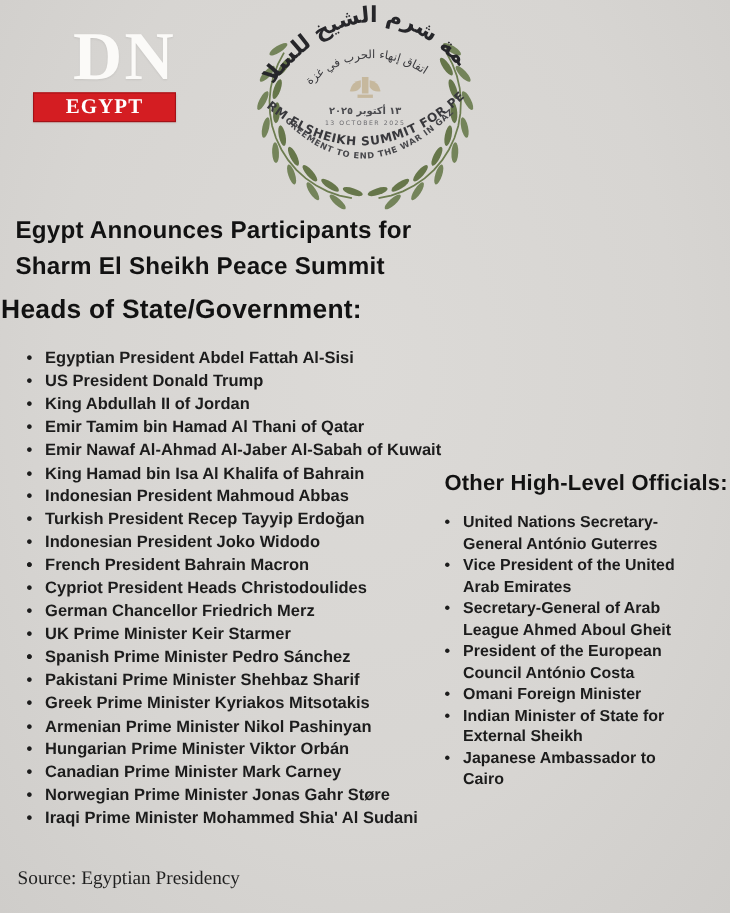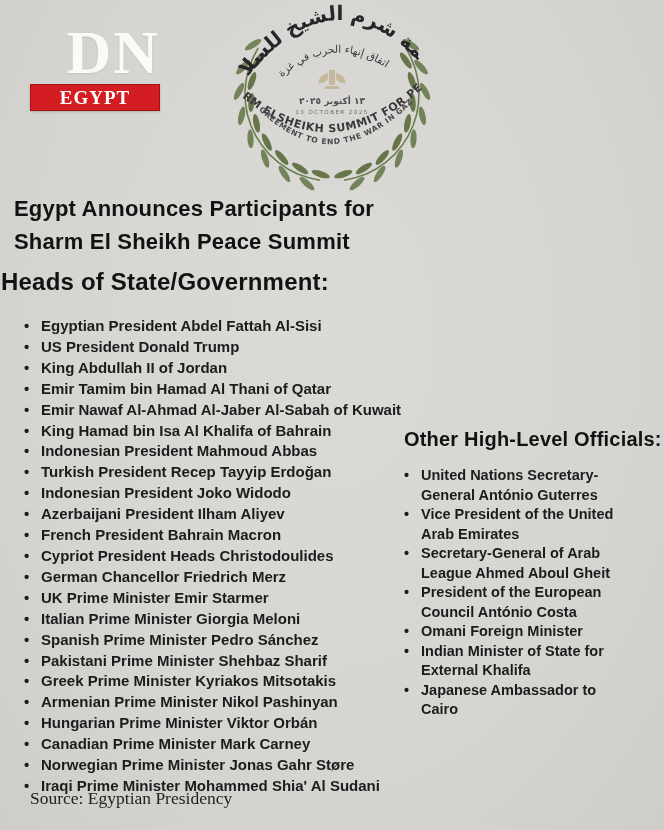--- a/index.html
+++ b/index.html
@@ -48,21 +48,21 @@
   
   ul.plist{list-style:none; margin:0; padding:0; position:absolute;}
   ul.plist li{position:relative; padding-left:17px; font-weight:bold; color:#1c1c1c;}
   ul.plist .dot{position:absolute; left:0; top:0;}
   .heads-list{left:24px; top:316px; width:400px; font-size:15px;}
   .heads-list li{line-height:20.9px; white-space:nowrap;}
   .officials-list{left:404px; top:466px; width:232px; font-size:14.5px;}
   .officials-list li{line-height:19.5px;}
   
   .source{
-    position:absolute; left:30px; top:788px;
+    position:absolute; left:16px; top:788px;
     font-family:"Liberation Serif",serif; font-size:17.5px; color:#1f1f1f;
   }
 </style>
 </head>
 <body>
 
 <div class="page">
 
   <div class="dn-logo">
     <div class="dn-text">DN</div>
@@ -149,42 +149,42 @@
   <ul class="plist heads-list">
       <li><span class="dot">•</span><span>Egyptian President Abdel Fattah Al-Sisi</span></li>
       <li><span class="dot">•</span><span>US President Donald Trump</span></li>
       <li><span class="dot">•</span><span>King Abdullah II of Jordan</span></li>
       <li><span class="dot">•</span><span>Emir Tamim bin Hamad Al Thani of Qatar</span></li>
       <li><span class="dot">•</span><span>Emir Nawaf Al-Ahmad Al-Jaber Al-Sabah of Kuwait</span></li>
       <li><span class="dot">•</span><span>King Hamad bin Isa Al Khalifa of Bahrain</span></li>
       <li><span class="dot">•</span><span>Indonesian President Mahmoud Abbas</span></li>
       <li><span class="dot">•</span><span>Turkish President Recep Tayyip Erdoğan</span></li>
       <li><span class="dot">•</span><span>Indonesian President Joko Widodo</span></li>
-      <li><span class="dot">•</span><span>Azerbaijani President Ilham Aliyev</span></li>
+      <li><span class="dot">•</span></li>
       <li><span class="dot">•</span><span>French President Bahrain Macron</span></li>
       <li><span class="dot">•</span><span>Cypriot President Heads Christodoulides</span></li>
       <li><span class="dot">•</span><span>German Chancellor Friedrich Merz</span></li>
-      <li><span class="dot">•</span><span>UK Prime Minister Emir Starmer</span></li>
-      <li><span class="dot">•</span><span>Italian Prime Minister Giorgia Meloni</span></li>
+      <li><span class="dot">•</span><span>UK Prime Minister Keir Starmer</span></li>
+      <li><span class="dot">•</span></li>
       <li><span class="dot">•</span><span>Spanish Prime Minister Pedro Sánchez</span></li>
       <li><span class="dot">•</span><span>Pakistani Prime Minister Shehbaz Sharif</span></li>
       <li><span class="dot">•</span><span>Greek Prime Minister Kyriakos Mitsotakis</span></li>
       <li><span class="dot">•</span><span>Armenian Prime Minister Nikol Pashinyan</span></li>
       <li><span class="dot">•</span><span>Hungarian Prime Minister Viktor Orbán</span></li>
       <li><span class="dot">•</span><span>Canadian Prime Minister Mark Carney</span></li>
       <li><span class="dot">•</span><span>Norwegian Prime Minister Jonas Gahr Støre</span></li>
       <li><span class="dot">•</span><span>Iraqi Prime Minister Mohammed Shia' Al Sudani</span></li>
     </ul>
 
   <div class="section-heading heading-officials">Other High-Level Officials:</div>
   <ul class="plist officials-list">
       <li><span class="dot">•</span><span>United Nations Secretary-General António Guterres</span></li>
       <li><span class="dot">•</span><span>Vice President of the United Arab Emirates</span></li>
       <li><span class="dot">•</span><span>Secretary-General of Arab League Ahmed Aboul Gheit</span></li>
       <li><span class="dot">•</span><span>President of the European Council António Costa</span></li>
       <li><span class="dot">•</span><span>Omani Foreign Minister</span></li>
-      <li><span class="dot">•</span><span>Indian Minister of State for External Khalifa</span></li>
+      <li><span class="dot">•</span><span>Indian Minister of State for External Sheikh</span></li>
       <li><span class="dot">•</span><span>Japanese Ambassador to Cairo</span></li>
     </ul>
 
   <div class="source">Source: Egyptian Presidency</div>
 
 </div>
 
 </body></html>

